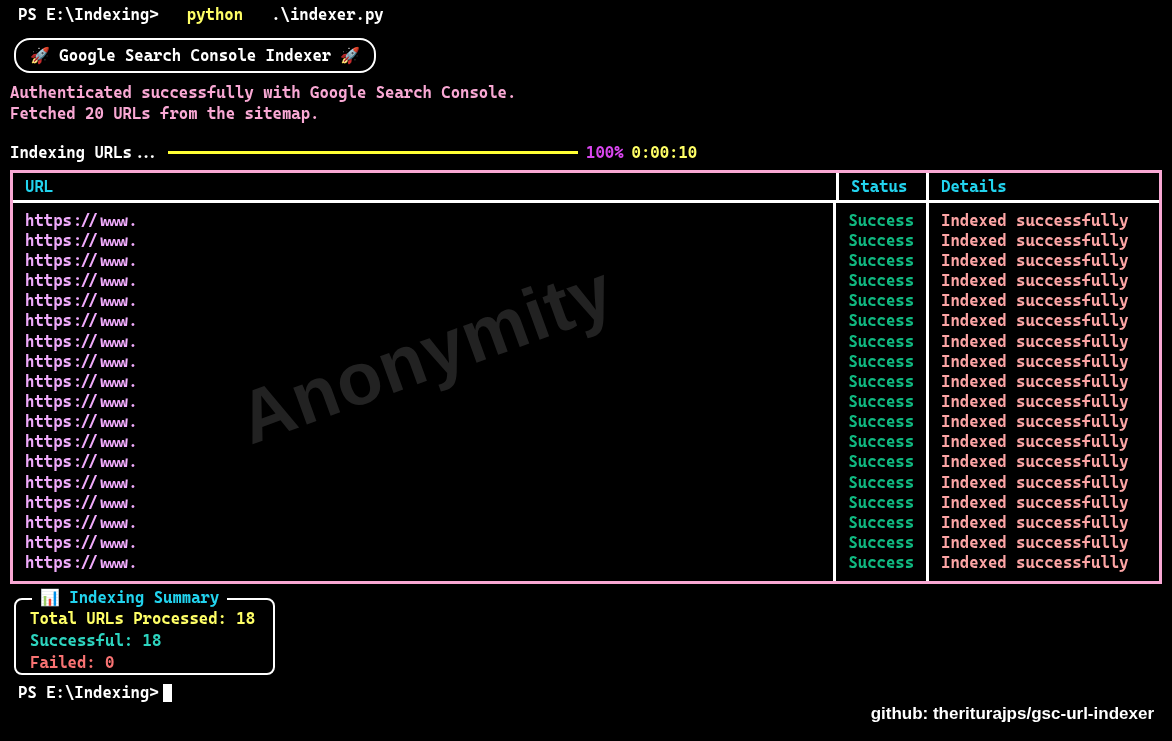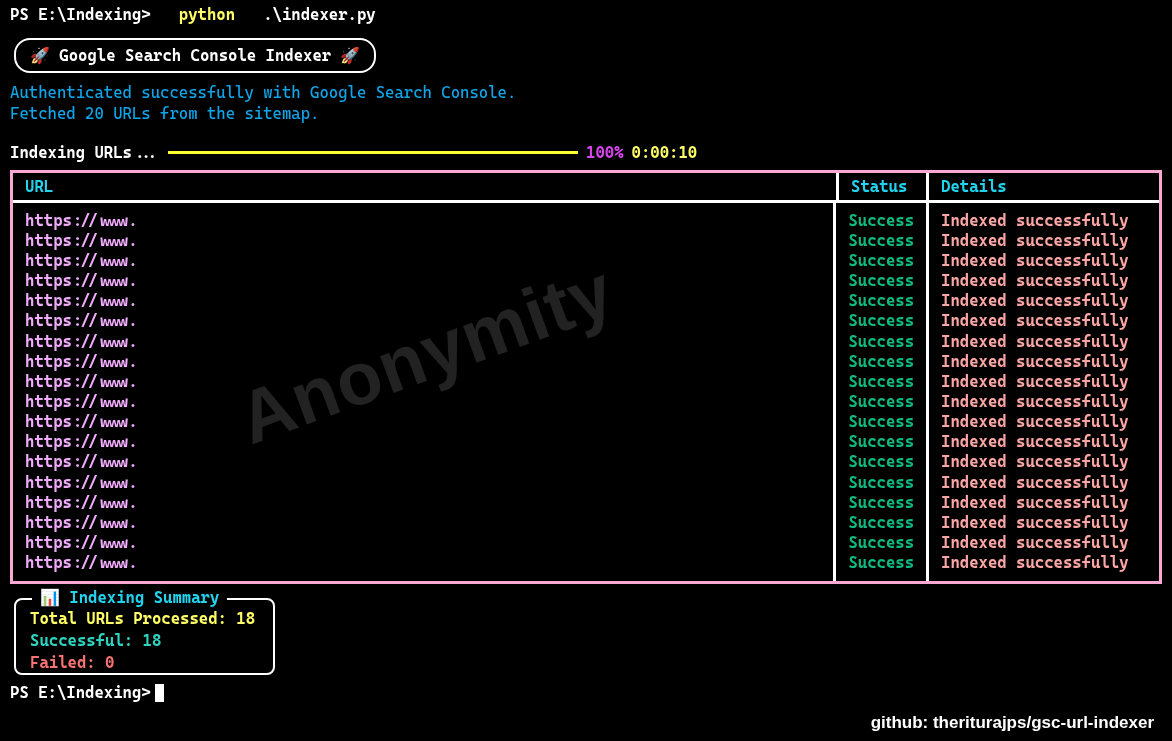--- a/index.html
+++ b/index.html
@@ -18,39 +18,39 @@
       padding: 5px 10px;
       position: relative;
       overflow: hidden;
     }
     
     .prompt-line {
       margin-bottom: 8px;
       font-weight: bold;
     }
     
-    .ps-prompt { color: #fff; }
+    .ps-prompt { color: #fff; margin-left: 8px; }
     .cmd-python { color: #ffff66; }
     .cmd-file { color: #fff; }
     
     .title-box {
       border: 2px solid #fff;
       border-radius: 16px;
       padding: 6px 14px;
       display: inline-block;
       margin: 6px 0 10px 4px;
       font-weight: bold;
     }
     
     .rocket { color: #ff6b4a; }
     .title-text { color: #fff; }
     
     .auth-line { 
-      color: #0ea5e9; 
-      font-weight: normal;
+      color: #f9a8d4; 
+      font-weight: bold;
       line-height: 1.3;
     }
     
     .indexing-label { 
       color: #fff; 
       font-weight: bold; 
       display: inline-block;
     }
     
     .progress-line {
@@ -179,21 +179,21 @@
     .cursor {
       display: inline-block;
       width: 9px;
       height: 18px;
       background: #fff;
       margin-left: 4px;
     }
     
     .github-credit {
       position: absolute;
-      bottom: 8px;
+      bottom: 17px;
       right: 18px;
       font-weight: bold;
       font-family: Arial, sans-serif;
       color: #fff;
       font-size: 17px;
     }
   </style>
 </head>
 <body>
 

